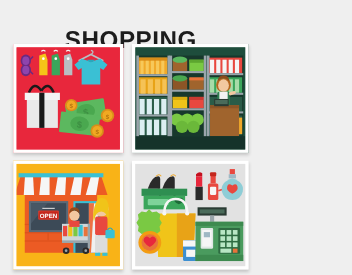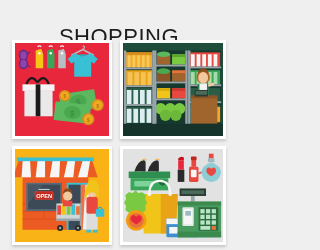--- a/index.html
+++ b/index.html
@@ -6,21 +6,21 @@
   body{
     width:238px;height:250px;
     background:#efefef;
     font-family:"Liberation Sans", sans-serif;
     overflow:hidden;
     position:relative;
   }
   #page-title{
     position:absolute;left:0;top:9px;width:238px;
     text-align:center;
-    font-size:22px;font-weight:normal;letter-spacing:0.5px;
+    font-size:22px;font-weight:bold;letter-spacing:0.5px;
     color:#1c1c1c;
   }
   .panel{
     position:absolute;
     overflow:hidden;
     box-shadow:0 2px 3px rgba(0,0,0,0.18);
     border:3px solid #ffffff;
     box-sizing:border-box;
   }
   #panel-retail   { left:12px;  top:40px;  width:100px; height:99px;  background:#e8273c; }

